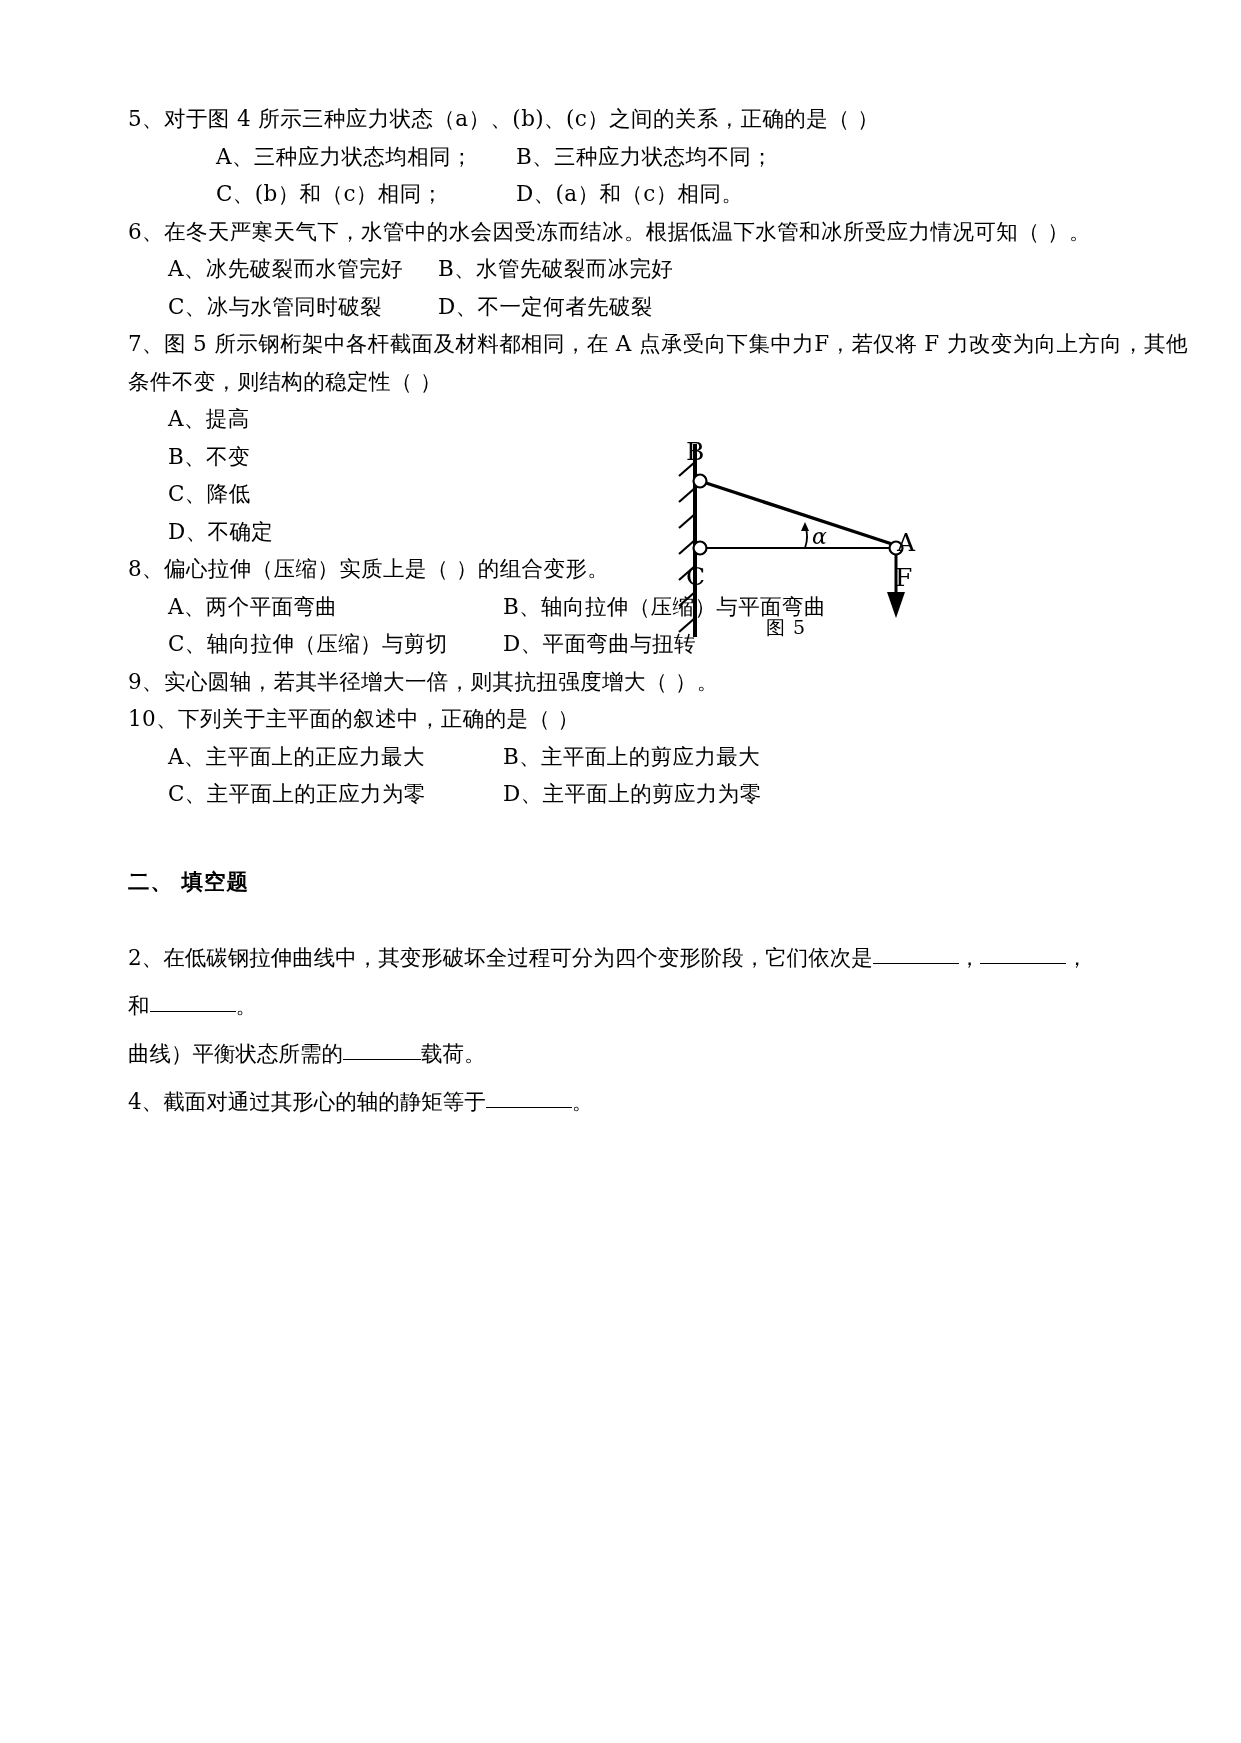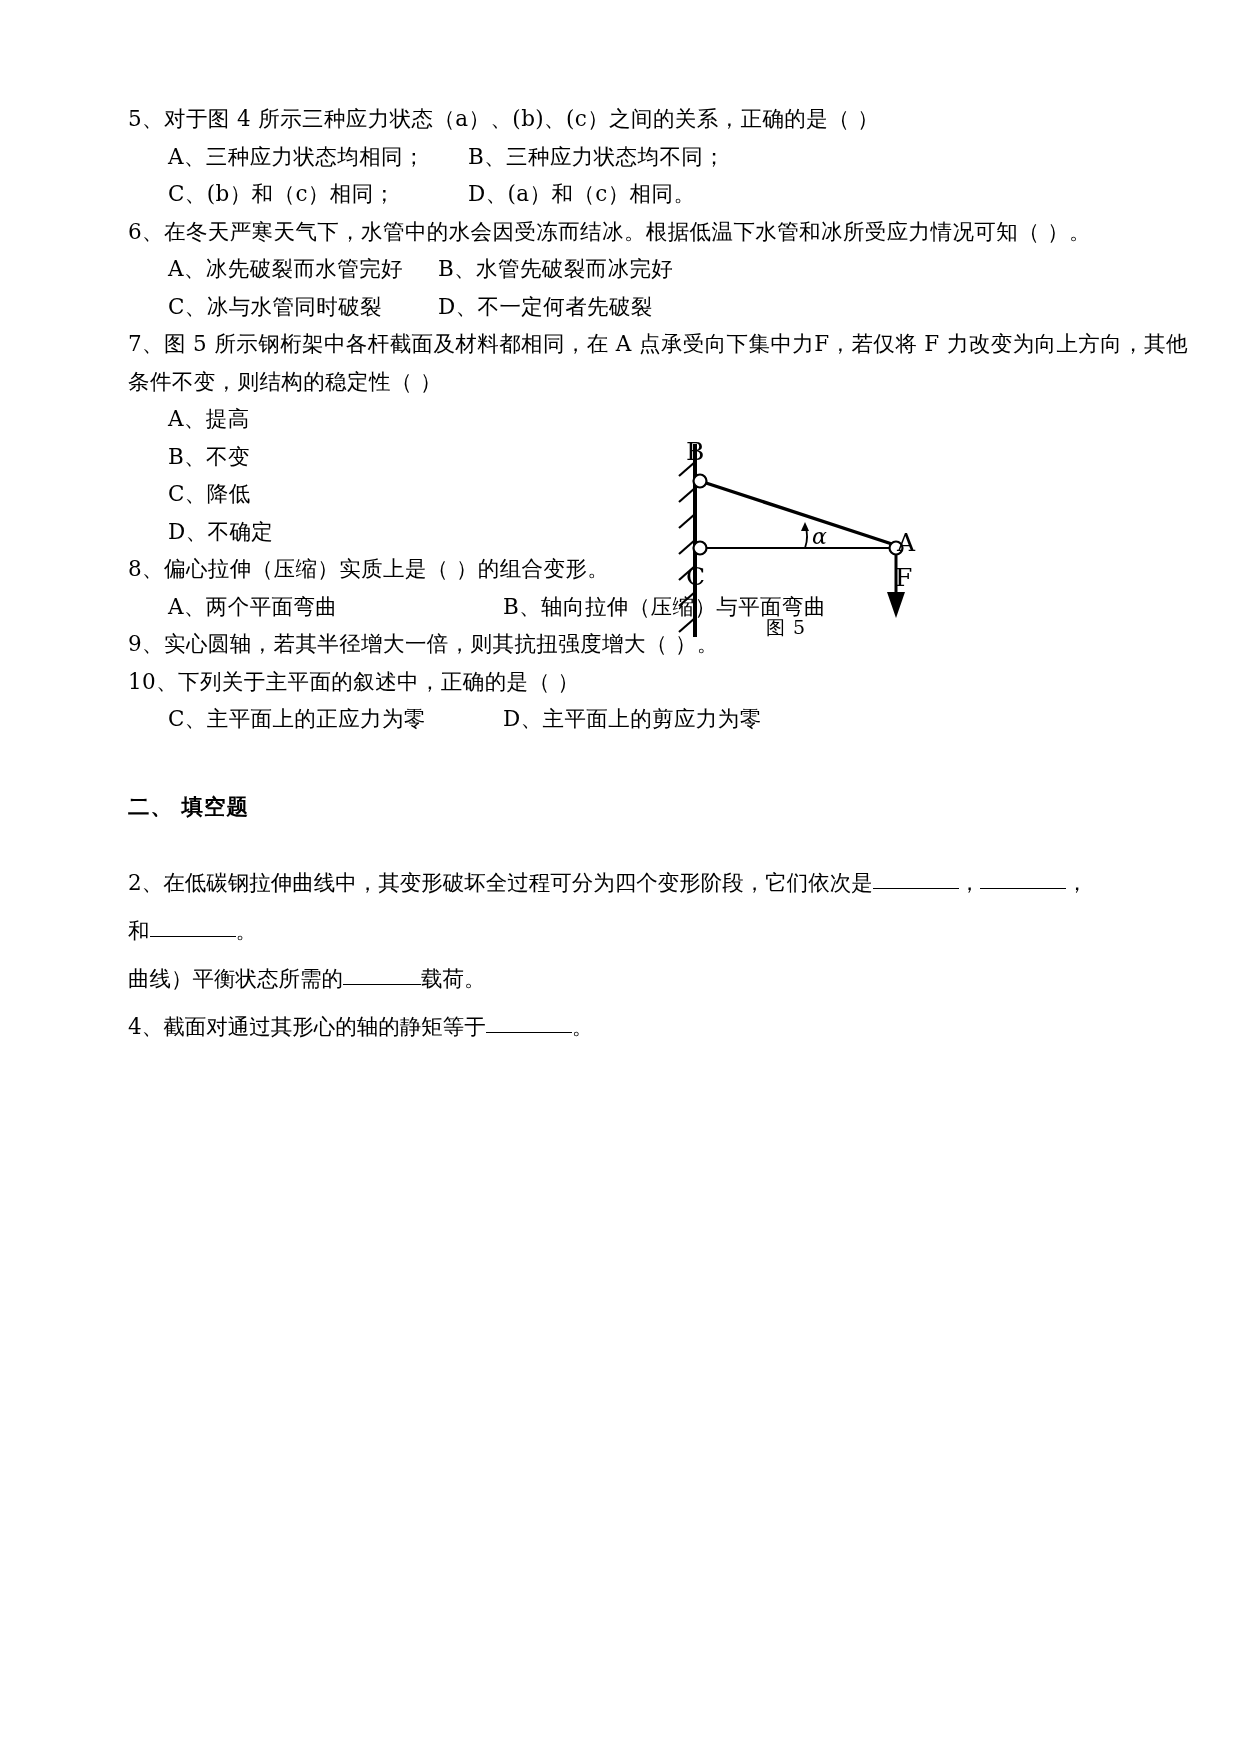--- a/index.html
+++ b/index.html
@@ -49,21 +49,21 @@
     padding-left: 40px;
     padding-bottom: 16px;
     white-space: nowrap;
   }
   .opt {
     display: inline-block;
     vertical-align: top;
   }
 
   
-  .w-a { width: 300px; }
+  .w-a { width: 300px; margin-left: 48px; }
   .w-b { width: auto; }
   .w-a-narrow { width: 270px; }
   .w-a-wide { width: 335px; }
   .w-four { width: 140px; }
 
   .section-title {
     font-size: 21.5px;
     font-weight: bold;
     letter-spacing: 1px;
     margin: 0;
@@ -156,28 +156,34 @@
       <div class="qline opt-row">B、不变</div>
       <div class="qline opt-row">C、降低</div>
       <div class="qline opt-row">D、不确定</div>
     </div>
 
     <div class="q-block">
       <div class="qline q-stem">8、偏心拉伸（压缩）实质上是（      ）的组合变形。</div>
       <div class="qline opt-row">
         <span class="opt w-a-wide">A、两个平面弯曲</span><span class="opt w-b">B、轴向拉伸（压缩）与平面弯曲</span>
       </div>
+      <div class="qline opt-row">
+        <span class="opt w-a-wide">C、轴向拉伸（压缩）与剪切</span><span class="opt w-b">D、平面弯曲与扭转</span>
+      </div>
     </div>
 
     <div class="q-block">
       <div class="qline q-stem">9、实心圆轴，若其半径增大一倍，则其抗扭强度增大（      ）。</div>
     </div>
 
     <div class="q-block">
       <div class="qline q-stem">10、下列关于主平面的叙述中，正确的是（      ）</div>
+      <div class="qline opt-row">
+        <span class="opt w-a-wide">A、主平面上的正应力最大</span><span class="opt w-b">B、主平面上的剪应力最大</span>
+      </div>
       <div class="qline opt-row">
         <span class="opt w-a-wide">C、主平面上的正应力为零</span><span class="opt w-b">D、主平面上的剪应力为零</span>
       </div>
     </div>
 
     <div class="spacer-lg"></div>
 
     <div class="section-title">二、  填空题</div>
 
     <div class="spacer-lg"></div>

